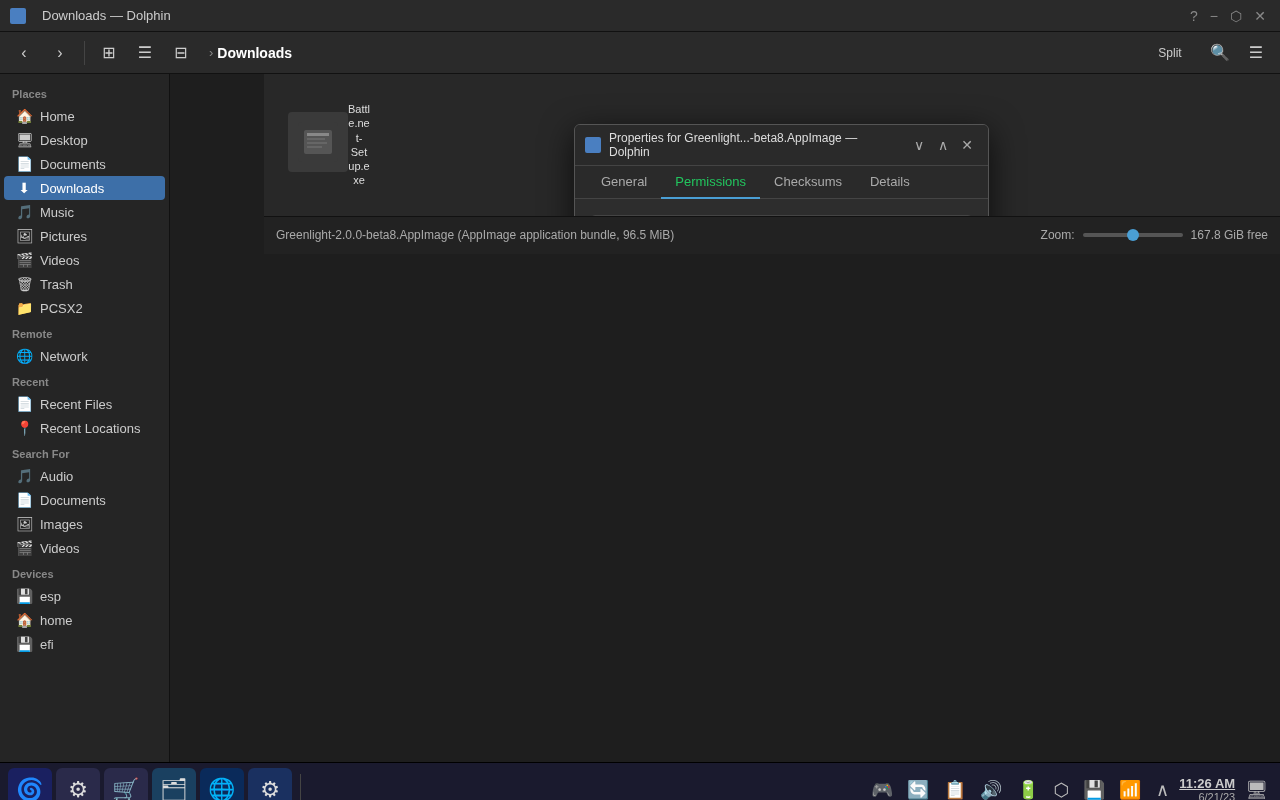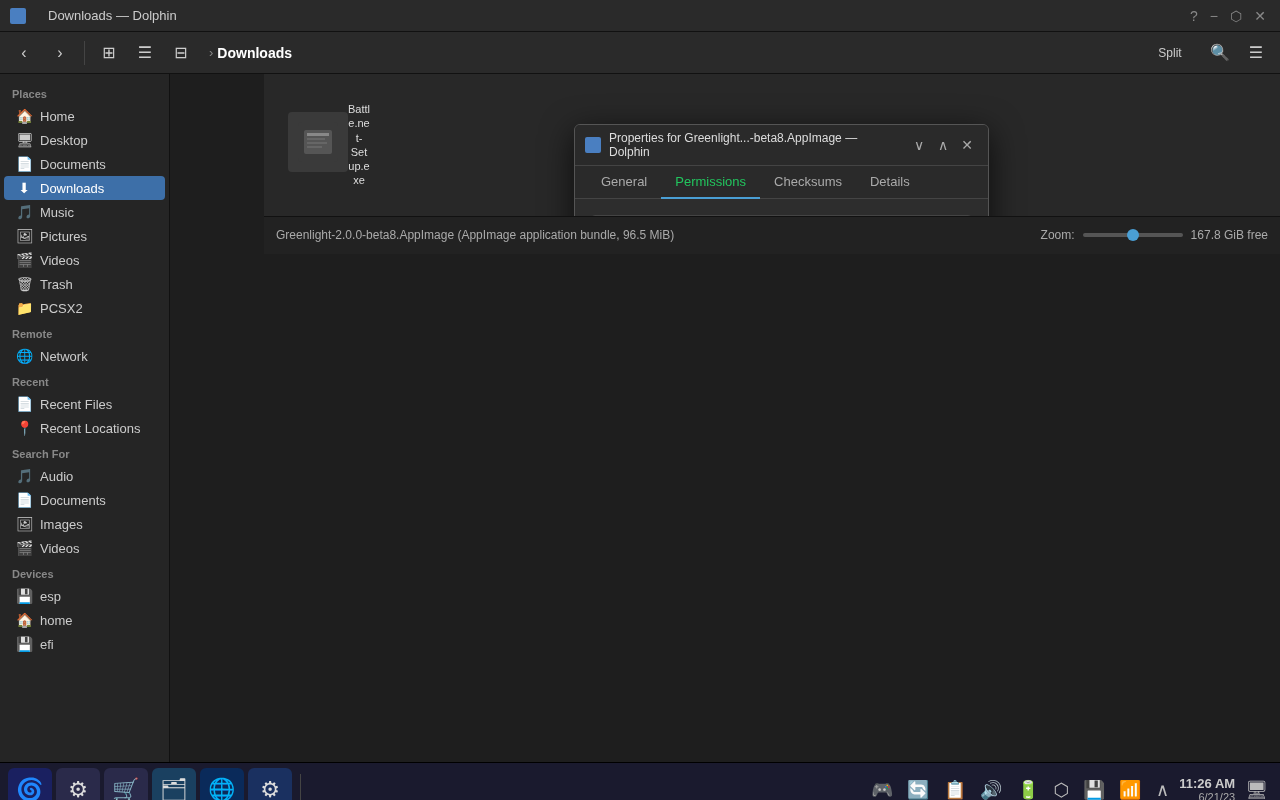--- a/index.html
+++ b/index.html
@@ -16,21 +16,21 @@
     
     .titlebar {
       height: 32px;
       background: #2a2a2a;
       display: flex;
       align-items: center;
       justify-content: space-between;
       padding: 0 10px;
       border-bottom: 1px solid #111;
     }
-    .titlebar-left { display: flex; align-items: center; gap: 22px; }
+    .titlebar-left { display: flex; align-items: center; gap: 16px; }
     .titlebar-icon { width: 16px; height: 16px; background: #4a7fc1; border-radius: 2px; }
     .titlebar-title { color: #ccc; font-size: 13px; }
     .titlebar-controls { display: flex; gap: 4px; align-items: center; }
 
     
     .toolbar {
       height: 42px;
       background: #2a2a2a;
       display: flex;
       align-items: center;
@@ -275,21 +275,21 @@
       margin-left: auto;
       display: flex;
       align-items: center;
       gap: 6px;
       color: #ccc;
     }
     .taskbar-clock {
       text-align: right;
       font-size: 13px;
     }
-    .taskbar-clock-time { font-weight: bold; }
+    .taskbar-clock-time { font-weight: bold; text-decoration: underline; }
     .taskbar-clock-date { font-size: 11px; color: #aaa; }
     .taskbar-sys-icon {
       font-size: 18px;
       cursor: pointer;
       color: #bbb;
       padding: 4px;
       border-radius: 4px;
     }
 
     .file-area-wrapper {

